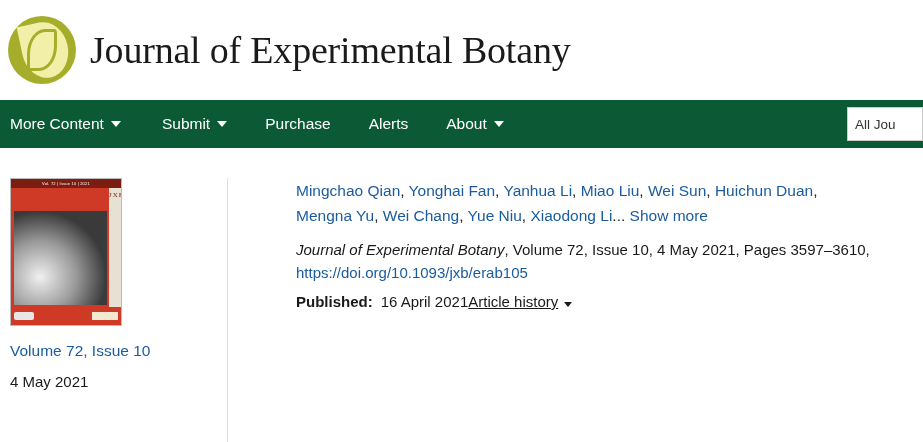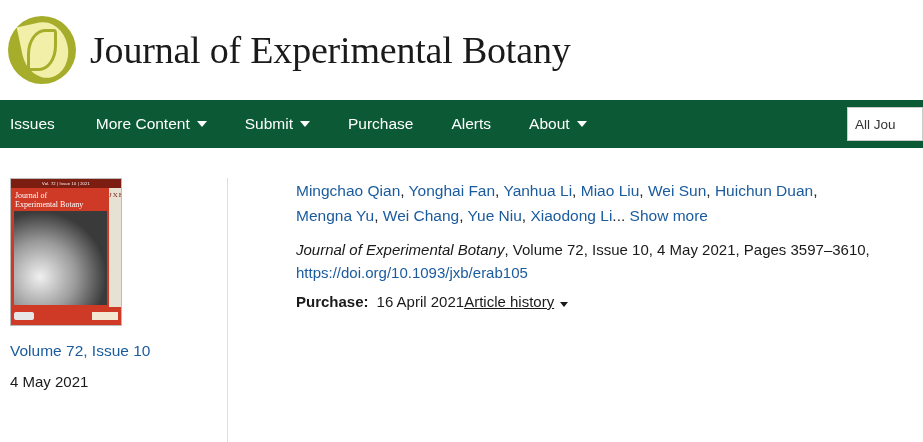--- a/index.html
+++ b/index.html
@@ -296,23 +296,20 @@
     <div class="disc"></div>
     <div class="yin"></div>
     <div class="swirl"></div>
   </div>
   <div class="journal-title">Journal of Experimental Botany</div>
 </div>
 
 <div class="navbar">
   <div class="nav-items">
     <div class="nav-item">
-      <span>Issues</span>
-    </div>
-    <div class="nav-item">
       <span>More Content</span>
       <span class="caret"></span>
     </div>
     <div class="nav-item">
       <span>Submit</span>
       <span class="caret"></span>
     </div>
     <div class="nav-item">
       <span>Purchase</span>
     </div>
@@ -327,24 +324,20 @@
   <div class="nav-search">
     <span>All Jou</span>
   </div>
 </div>
 
 <div class="content">
 
   <div class="left-col">
     <div class="cover">
       <div class="cover-topbar">Vol. 72 | Issue 10 | 2021</div>
-      <div class="cover-title">
-        <div>Journal of</div>
-        <div>Experimental Botany</div>
-      </div>
       <div class="cover-side">JXB</div>
       <div class="cover-photo"></div>
       <div class="cover-bottom">
         <div class="cc"></div>
         <div class="oup"></div>
       </div>
     </div>
 
     <div class="issue-link">Volume 72, Issue 10</div>
     <div class="issue-date">4 May 2021</div>
@@ -354,21 +347,21 @@
 
     <div class="authors">
       <a>Mingchao Qian</a><span class="sep">, </span><a>Yonghai Fan</a><span class="sep">, </span><a>Yanhua Li</a><span class="sep">, </span><a>Miao Liu</a><span class="sep">, </span><a>Wei Sun</a><span class="sep">, </span><a>Huichun Duan</a><span class="sep">, </span><a>Mengna Yu</a><span class="sep">, </span><a>Wei Chang</a><span class="sep">, </span><a>Yue Niu</a><span class="sep">, </span><a>Xiaodong Li</a><span class="ellipsis">...</span> <span class="show-more">Show more</span>
     </div>
 
     <div class="citation">
       <span class="journal">Journal of Experimental Botany</span><span>, </span><span>Volume 72</span><span>, </span><span>Issue 10</span><span>, </span><span>4 May 2021</span><span>, </span><span>Pages 3597–3610</span><span>, </span><a>https://doi.org/10.1093/jxb/erab105</a>
     </div>
 
     <div class="published-row">
-      <span class="published-label">Purchase:</span>
+      <span class="published-label">Published:</span>
       <span class="published-date">16 April 2021</span>
       <span class="article-history">
         <span>Article history</span>
       </span>
       <span class="caret-dark"></span>
     </div>
   </div>
 </div>
 
 </body></html>

